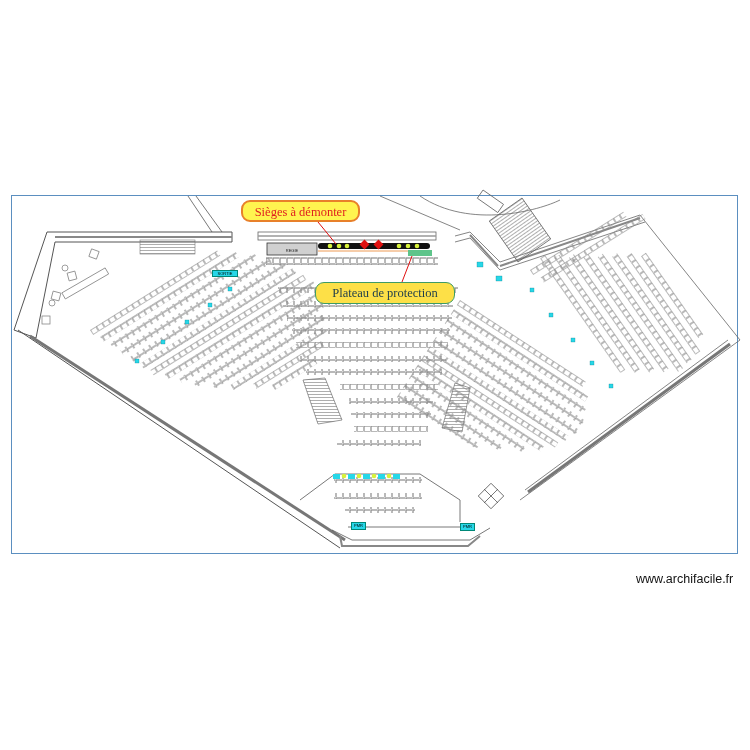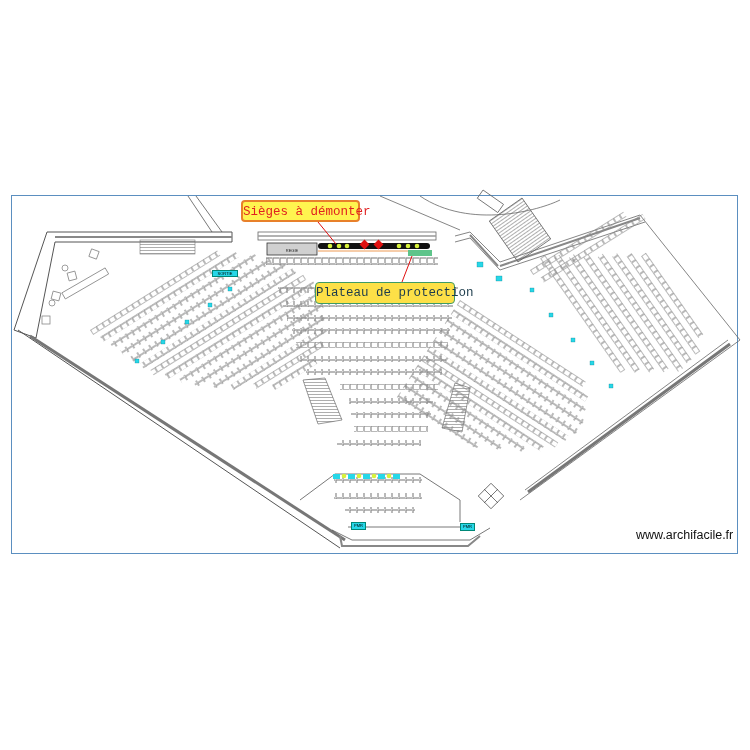--- a/index.html
+++ b/index.html
@@ -1,22 +1,22 @@
 <!DOCTYPE html>
 <html><head>
 <meta charset="utf-8">
 <style>
   html,body{margin:0;padding:0;background:#fff;}
   body{width:750px;height:750px;position:relative;overflow:hidden;font-family:"Liberation Sans",sans-serif;}
   .frame{position:absolute;left:11px;top:195px;width:727px;height:359px;border:1px solid #5b8fc0;box-sizing:border-box;overflow:hidden;}
   svg.plan{position:absolute;left:0;top:0;}
-  .callout{position:absolute;border-radius:4px;font-family:Liberation Mono, monospace;white-space:nowrap;}
+  .callout{position:absolute;border-radius:9px;font-family:Liberation Serif, serif;white-space:nowrap;}
   .callout-red{left:241px;top:200px;width:119px;height:22px;background:#fff44f;border:2px solid #e8802a;color:#e02020;font-size:12.5px;line-height:20px;text-align:center;box-sizing:border-box;}
   .callout-green{left:315px;top:282px;width:140px;height:22px;background:#fde047;border:1px solid #3e9b66;color:#1d3c4c;font-size:12.5px;line-height:20px;text-align:center;box-sizing:border-box;}
-  .watermark{position:absolute;left:636px;top:528px;font-size:12.5px;color:#111;}
+  .watermark{position:absolute;left:636px;top:572px;font-size:12.5px;color:#111;}
   .tag{position:absolute;background:#27d7e8;border:1px solid #087;font-size:4px;color:#000;line-height:6px;text-align:center;}
 </style>
 </head>
 <body>
 
 <div class="frame"></div>
 
 <svg class="plan" width="750" height="750" viewBox="0 0 750 750">
   <defs>
     <pattern id="seatsH" width="7" height="6" patternUnits="userSpaceOnUse">

